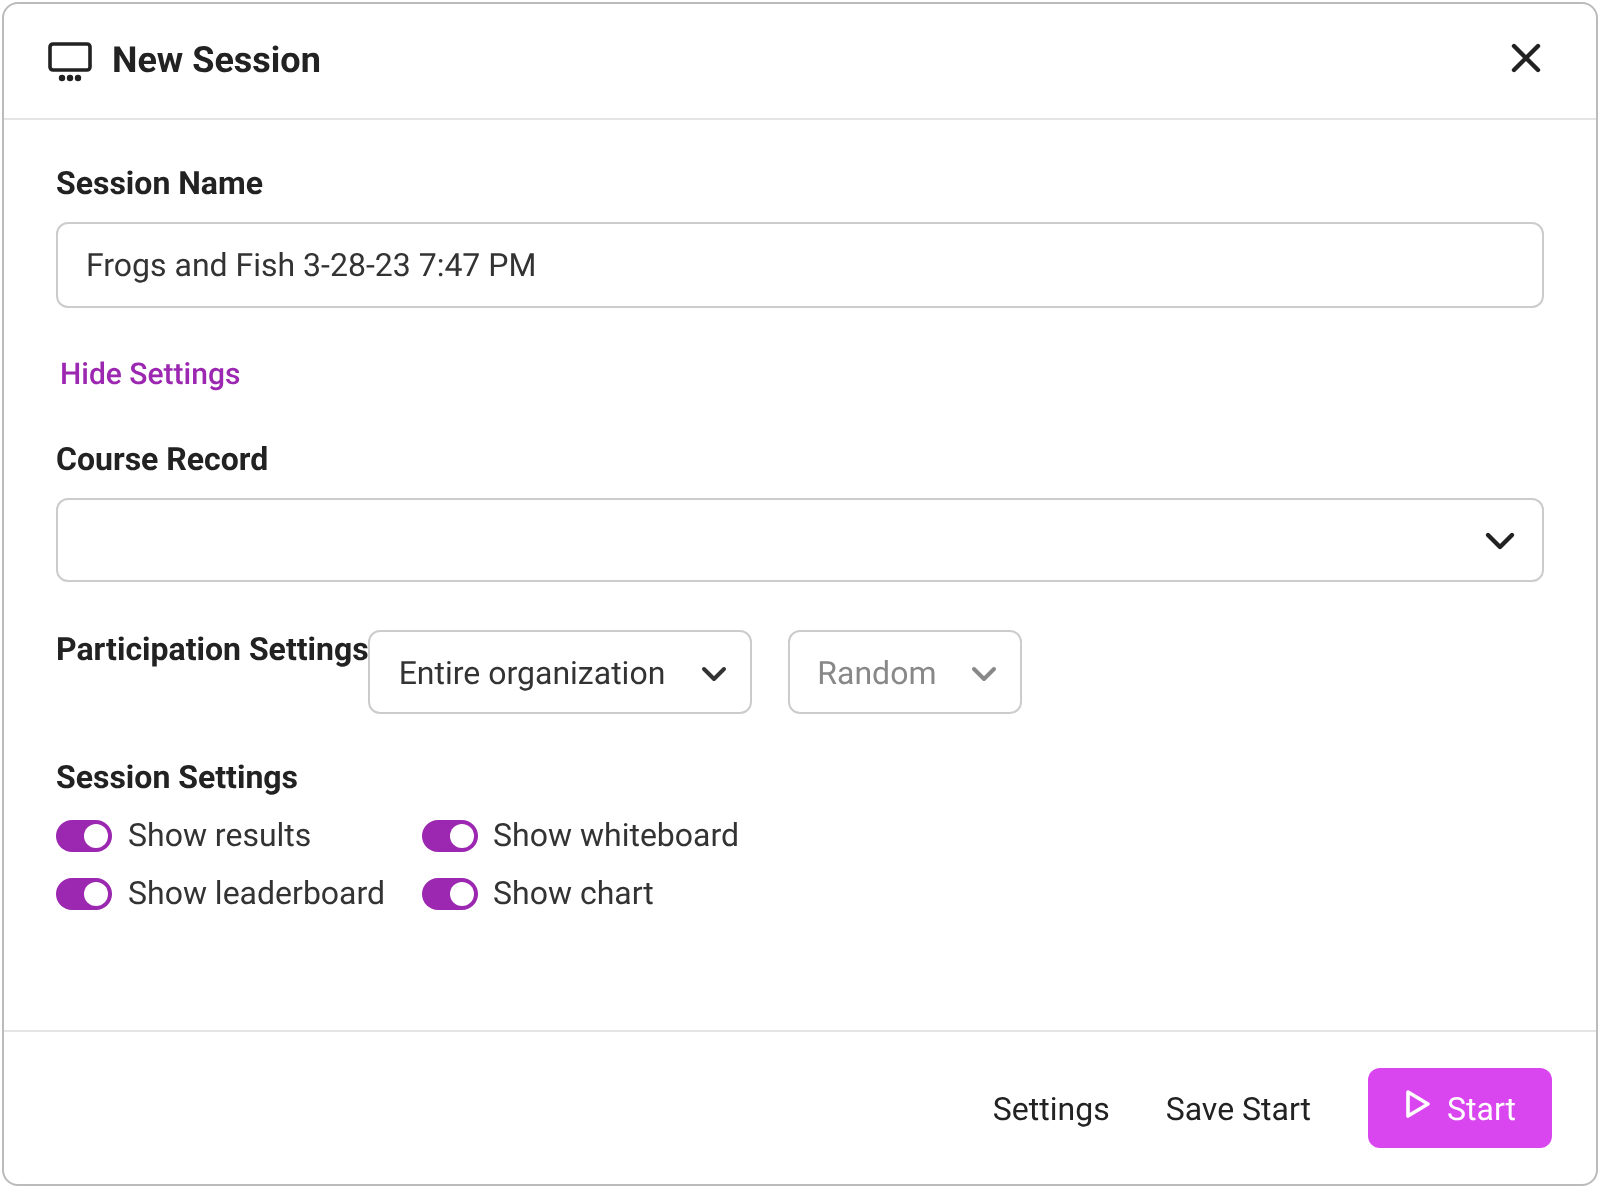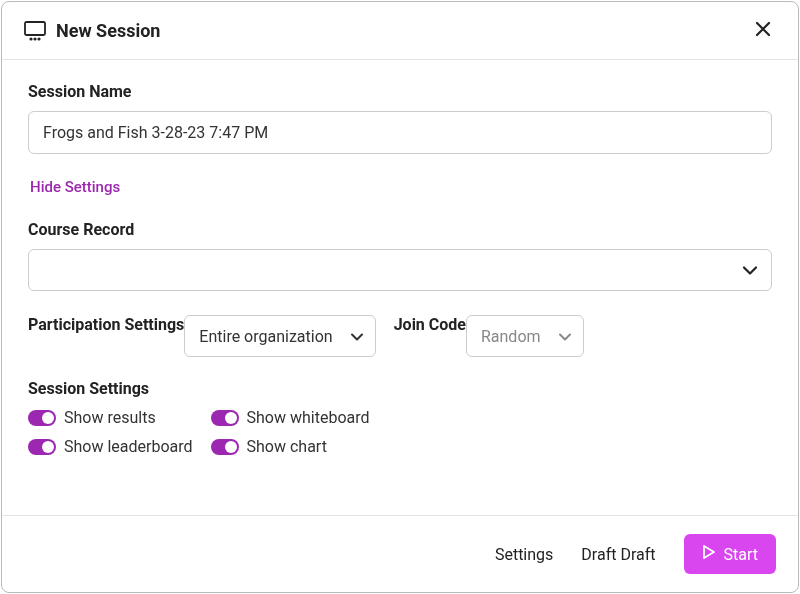--- a/index.html
+++ b/index.html
@@ -268,21 +268,20 @@
         <div class="small-select-wrap">
           <button class="small-select">Entire organization</button>
           <span class="small-chevron">
             <svg width="14" height="9" viewBox="0 0 14 9">
               <path d="M2 2 L7 7 L12 2" stroke="#333" stroke-width="2" fill="none" stroke-linecap="round" stroke-linejoin="round"></path>
             </svg>
           </span>
         </div>
       </div>
       <div class="col">
-        <label class="field-label">Join Code</label>
         <div class="small-select-wrap">
           <button class="small-select placeholder">Random</button>
           <span class="small-chevron">
             <svg width="14" height="9" viewBox="0 0 14 9">
               <path d="M2 2 L7 7 L12 2" stroke="#888" stroke-width="2" fill="none" stroke-linecap="round" stroke-linejoin="round"></path>
             </svg>
           </span>
         </div>
       </div>
     </div>
@@ -306,21 +305,21 @@
           <div class="toggle-switch"></div>
           <span class="toggle-label">Show chart</span>
         </div>
       </div>
     </div>
 
   </div>
 
   <div class="modal-footer">
     <button class="text-btn">Settings</button>
-    <button class="text-btn">Draft Draft</button>
+    <button class="text-btn">Save Start</button>
     <button class="primary-btn">
       <span>
         <svg width="14" height="16" viewBox="0 0 14 16">
           <path d="M2 2 L12 8 L2 14 Z" stroke="#fff" stroke-width="1.8" fill="none" stroke-linejoin="round"></path>
         </svg>
       </span>
       <span>Start</span>
     </button>
   </div>
 </div>

